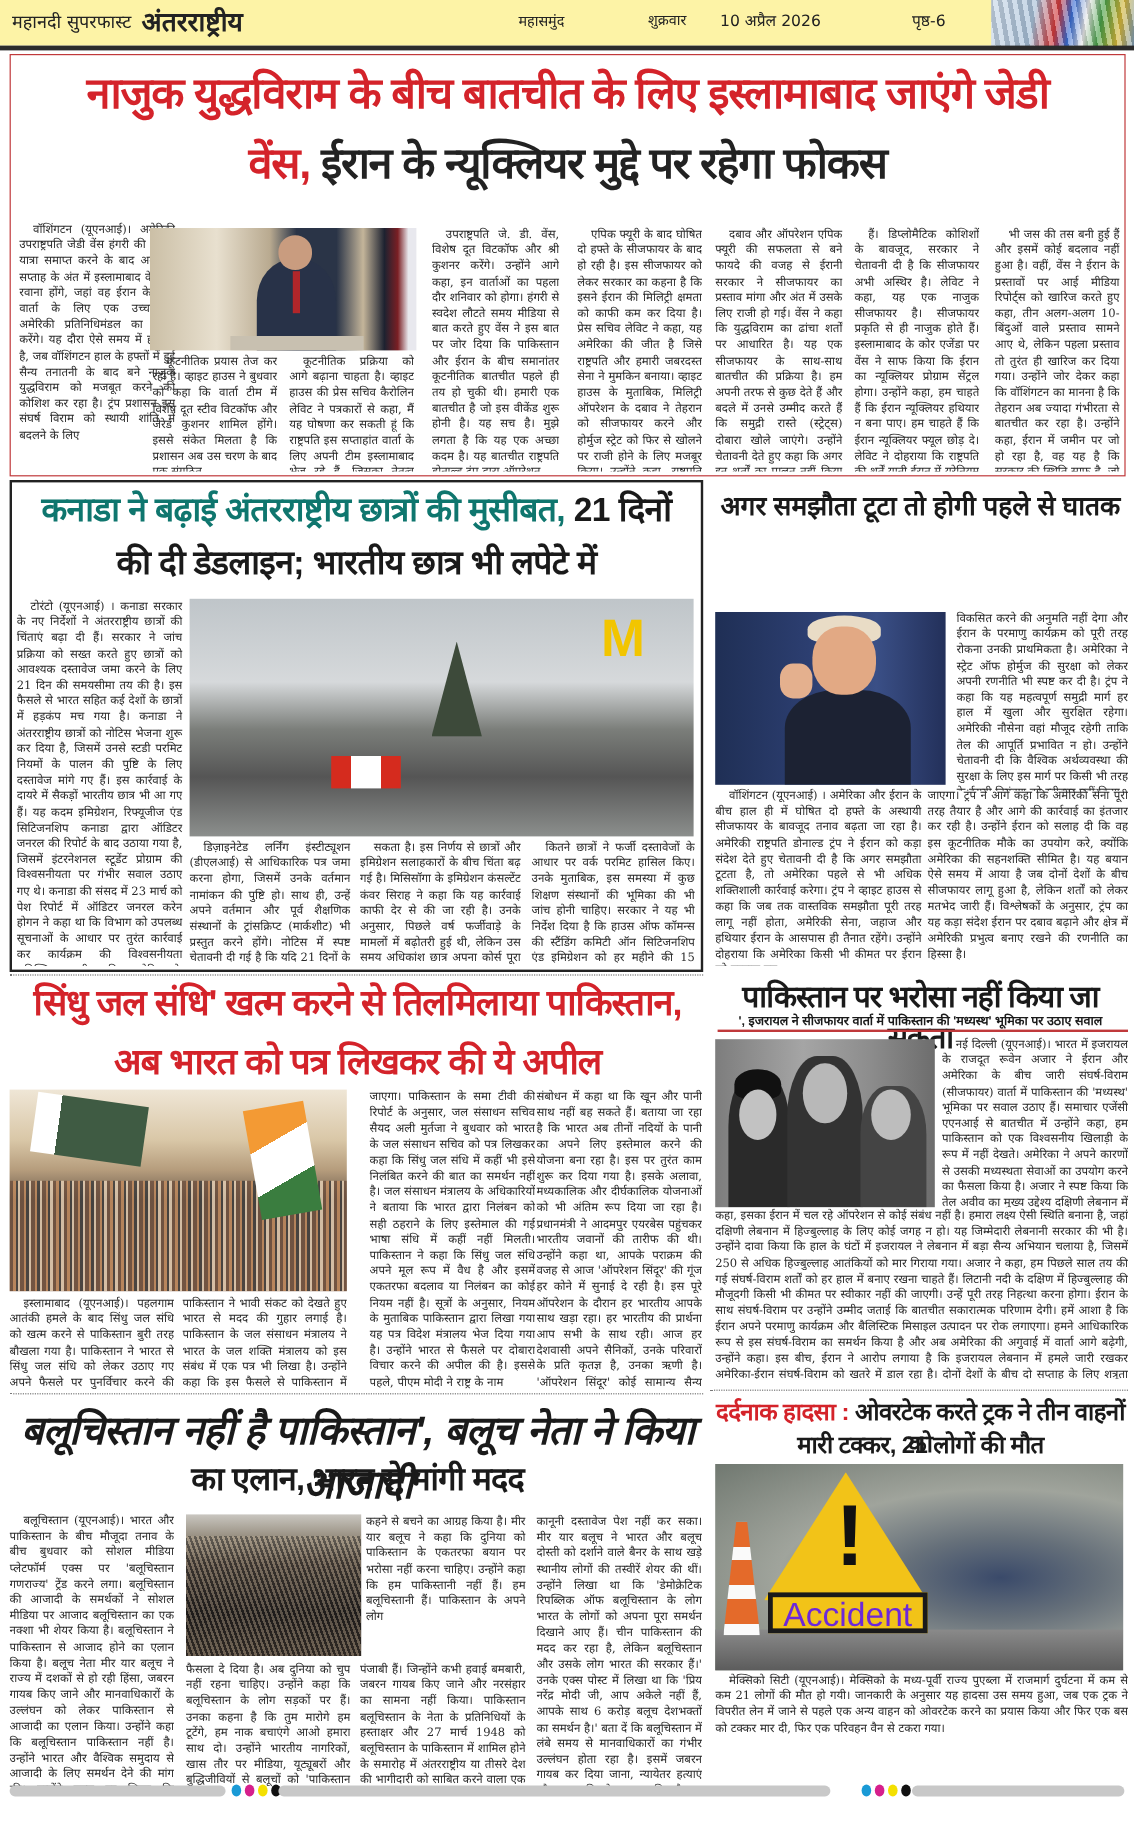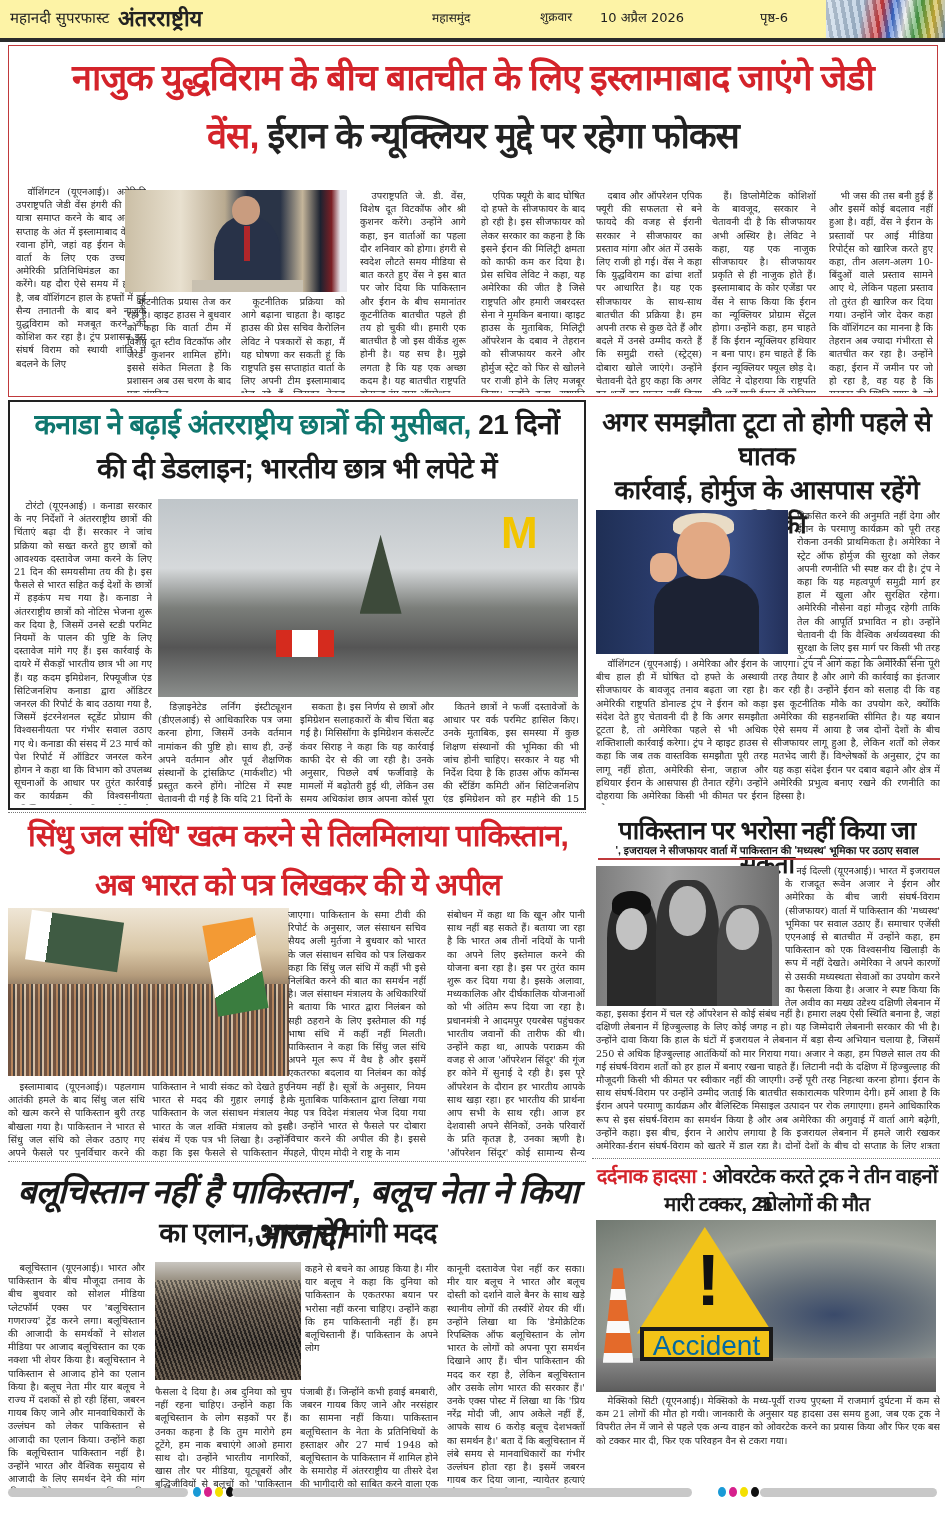--- a/index.html
+++ b/index.html
@@ -64,21 +64,21 @@
 
   .ph-baloch { background: linear-gradient(180deg,#c9c6c0 0%,#9a9284 15%,#5a5048 35%,#2e2a28 70%,#4a4038 100%); }
   .ph-baloch .crowd { position:absolute; left:0; top:15%; width:100%; height:85%;
     background: repeating-linear-gradient(70deg, rgba(0,0,0,.35) 0 2px, rgba(200,180,150,.3) 2px 4px); }
 
   .ph-accident { background: radial-gradient(ellipse at 70% 55%, #3a4a6a 0%, #66707a 25%, #a0a49c 55%, #707870 100%); }
   .ph-accident .road { position:absolute; left:0; top:80%; width:100%; height:20%; background: linear-gradient(180deg,#8a8a8a,#5c5c5c); }
   .ph-accident .cone { position:absolute; left:2%; top:28%; width:9%; height:55%; background: repeating-linear-gradient(180deg,#e46a2a 0 22%,#fafafa 22% 34%); clip-path: polygon(35% 0,65% 0,100% 100%,0 100%); }
   .ph-accident .sign { position:absolute; left:12%; top:4%; width:40%; height:62%; background:#f2c318; clip-path: polygon(50% 0,100% 100%,0 100%); }
   .ph-accident .excl { position:absolute; left:29.5%; top:14%; width:5%; height:38%; color:#111; font-size:72px; font-weight:bold; line-height:1; font-family:"Liberation Sans",sans-serif; text-align:center; }
-  .ph-accident .board { position:absolute; left:13%; top:62%; width:39%; height:20%; background:#f2c318; border:4px solid #1a1a1a; color:#0369a1; font-family:"Liberation Sans",sans-serif; font-size:28px; text-align:center; line-height:30px; }
+  .ph-accident .board { position:absolute; left:13%; top:62%; width:39%; height:20%; background:#f2c318; border:4px solid #1a1a1a; color:#6d28d9; font-family:"Liberation Sans",sans-serif; font-size:28px; text-align:center; line-height:30px; }
 
   .box-blk { position: absolute; border: 2px solid #222; }
   .hl-blue { color: #0f766e; }
   .hl-plain { color: #1a1a1a; }
 
   .dotted { position: absolute; height: 0; border-top: 1.5px dotted #777; }
 
   .footer-bar { position: absolute; height: 9px; background: #c8c8c8; border-radius: 5px; }
   .cmyk { position: absolute; display: flex; gap: 3px; }
   .cmyk span { width: 8px; height: 10px; border-radius: 50%; display: inline-block; }
@@ -153,23 +153,22 @@
 <div class="col" style="left:158px;top:700px;width:134px;height:105px;">
     <p>डिज़ाइनेटेड लर्निंग इंस्टीट्यूशन (डीएलआई) से आधिकारिक पत्र जमा करना होगा, जिसमें उनके वर्तमान नामांकन की पुष्टि हो। साथ ही, उन्हें अपने वर्तमान और पूर्व शैक्षणिक संस्थानों के ट्रांसक्रिप्ट (मार्कशीट) भी प्रस्तुत करने होंगे। नोटिस में स्पष्ट चेतावनी दी गई है कि यदि 21 दिनों के भीतर आवश्यक दस्तावेज जमा नहीं किए गए, तो छात्रों का अस्थायी निवासी दर्जा समाप्त किया जा</p>
   </div>
 <div class="col" style="left:300px;top:700px;width:134px;height:105px;">
     <p>सकता है। इस निर्णय से छात्रों और इमिग्रेशन सलाहकारों के बीच चिंता बढ़ गई है। मिसिसॉगा के इमिग्रेशन कंसल्टेंट कंवर सिराह ने कहा कि यह कार्रवाई काफी देर से की जा रही है। उनके अनुसार, पिछले वर्ष फर्जीवाड़े के मामलों में बढ़ोतरी हुई थी, लेकिन उस समय अधिकांश छात्र अपना कोर्स पूरा कर चुके हैं। उन्होंने यह भी सवाल उठाया कि</p>
   </div>
 <div class="col" style="left:443px;top:700px;width:136px;height:105px;">
     <p>कितने छात्रों ने फर्जी दस्तावेजों के आधार पर वर्क परमिट हासिल किए। उनके मुताबिक, इस समस्या में कुछ शिक्षण संस्थानों की भूमिका की भी जांच होनी चाहिए। सरकार ने यह भी निर्देश दिया है कि हाउस ऑफ कॉमन्स की स्टैंडिंग कमिटी ऑन सिटिजनशिप एंड इमिग्रेशन को हर महीने की 15 तारीख तक सभी संदिग्ध मामलों की रिपोर्ट सौंपी जाए।</p>
   </div>
 
-<div class="h2 hl-plain" style="left:592px;top:405px;width:350px;font-size:26px;line-height:34px;">
+<div class="h2 hl-plain" style="left:592px;top:405px;width:350px;font-size:22px;line-height:34px;">
   <div>अगर समझौता टूटा तो होगी पहले से घातक</div>
-  <div>कार्रवाई, होर्मुज के आसपास रहेंगे अमेरिकी</div>
 </div>
 <div class="photo ph-trump1" style="left:596px;top:510px;width:192px;height:144px;">
   <div class="body"></div>
     <div class="hair"></div>
     <div class="head"></div>
     <div class="hand"></div>
 </div>
 <div class="col" style="left:797px;top:509px;width:143px;height:150px;">
     <p style="text-indent:0">विकसित करने की अनुमति नहीं देगा और ईरान के परमाणु कार्यक्रम को पूरी तरह रोकना उनकी प्राथमिकता है। अमेरिका ने स्ट्रेट ऑफ होर्मुज की सुरक्षा को लेकर अपनी रणनीति भी स्पष्ट कर दी है। ट्रंप ने कहा कि यह महत्वपूर्ण समुद्री मार्ग हर हाल में खुला और सुरक्षित रहेगा। अमेरिकी नौसेना वहां मौजूद रहेगी ताकि तेल की आपूर्ति प्रभावित न हो। उन्होंने चेतावनी दी कि वैश्विक अर्थव्यवस्था की सुरक्षा के लिए इस मार्ग पर किसी भी तरह के ईरानी नियंत्रण को स्वीकार नहीं किया</p>
   </div>
@@ -187,21 +186,21 @@
   <div class="crowd"></div>
     <div class="pkflag"></div>
     <div class="inflag"></div>
 </div>
 <div class="col" style="left:8px;top:1080px;width:137px;height:78px;">
     <p>इस्लामाबाद (यूएनआई)। पहलगाम आतंकी हमले के बाद सिंधु जल संधि को खत्म करने से पाकिस्तान बुरी तरह बौखला गया है। पाकिस्तान ने भारत से सिंधु जल संधि को लेकर उठाए गए अपने फैसले पर पुनर्विचार करने की अपील की है।</p>
   </div>
 <div class="col" style="left:152px;top:1080px;width:137px;height:78px;">
     <p style="text-indent:0">पाकिस्तान ने भावी संकट को देखते हुए भारत से मदद की गुहार लगाई है। पाकिस्तान के जल संसाधन मंत्रालय ने भारत के जल शक्ति मंत्रालय को इस संबंध में एक पत्र भी लिखा है। उन्होंने कहा कि इस फैसले से पाकिस्तान में संकट खड़ा हो</p>
   </div>
-<div class="col" style="left:288px;top:908px;width:138px;height:250px;">
+<div class="col" style="left:308px;top:908px;width:138px;height:250px;">
     <p style="text-indent:0">जाएगा। पाकिस्तान के समा टीवी की रिपोर्ट के अनुसार, जल संसाधन सचिव सैयद अली मुर्तजा ने बुधवार को भारत के जल संसाधन सचिव को पत्र लिखकर कहा कि सिंधु जल संधि में कहीं भी इसे निलंबित करने की बात का समर्थन नहीं है। जल संसाधन मंत्रालय के अधिकारियों ने बताया कि भारत द्वारा निलंबन को सही ठहराने के लिए इस्तेमाल की गई भाषा संधि में कहीं नहीं मिलती। पाकिस्तान ने कहा कि सिंधु जल संधि अपने मूल रूप में वैध है और इसमें एकतरफा बदलाव या निलंबन का कोई नियम नहीं है। सूत्रों के अनुसार, नियम के मुताबिक पाकिस्तान द्वारा लिखा गया यह पत्र विदेश मंत्रालय भेज दिया गया है। उन्होंने भारत से फैसले पर दोबारा विचार करने की अपील की है। इससे पहले, पीएम मोदी ने राष्ट्र के नाम</p>
   </div>
 <div class="col" style="left:447px;top:908px;width:138px;height:250px;">
     <p style="text-indent:0">संबोधन में कहा था कि खून और पानी साथ नहीं बह सकते हैं। बताया जा रहा है कि भारत अब तीनों नदियों के पानी का अपने लिए इस्तेमाल करने की योजना बना रहा है। इस पर तुरंत काम शुरू कर दिया गया है। इसके अलावा, मध्यकालिक और दीर्घकालिक योजनाओं को भी अंतिम रूप दिया जा रहा है। प्रधानमंत्री ने आदमपुर एयरबेस पहुंचकर भारतीय जवानों की तारीफ की थी। उन्होंने कहा था, आपके पराक्रम की वजह से आज 'ऑपरेशन सिंदूर' की गूंज हर कोने में सुनाई दे रही है। इस पूरे ऑपरेशन के दौरान हर भारतीय आपके साथ खड़ा रहा। हर भारतीय की प्रार्थना आप सभी के साथ रही। आज हर देशवासी अपने सैनिकों, उनके परिवारों के प्रति कृतज्ञ है, उनका ऋणी है। 'ऑपरेशन सिंदूर' कोई सामान्य सैन्य अभियान नहीं है। ये भारत की नीति, नीयत और निर्णायक</p>
   </div>
 
 <div class="h2 hl-plain" style="left:592px;top:812px;width:350px;font-size:25px;letter-spacing:-0.8px;">पाकिस्तान पर भरोसा नहीं किया जा सकता</div>
 <div class="h2 hl-plain" style="left:592px;top:843px;width:350px;font-size:10.5px;">', इजरायल ने सीजफायर वार्ता में पाकिस्तान की 'मध्यस्थ' भूमिका पर उठाए सवाल</div>
 <div class="sub-red-rule"></div>
 <div class="photo ph-leaders" style="left:596px;top:866px;width:183px;height:140px;">

